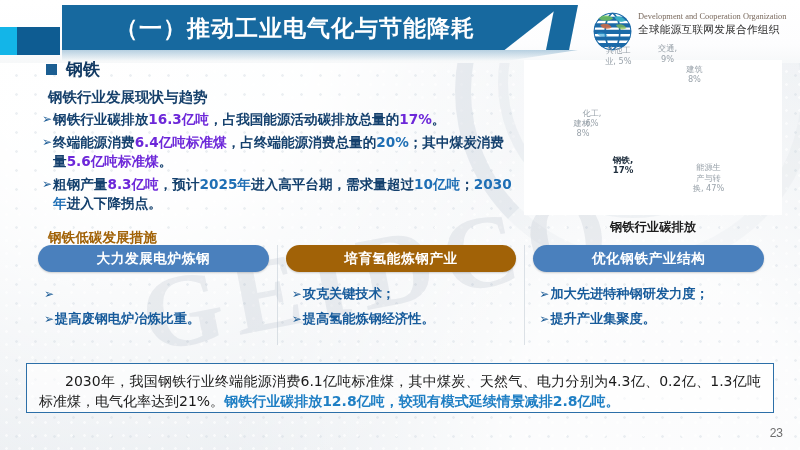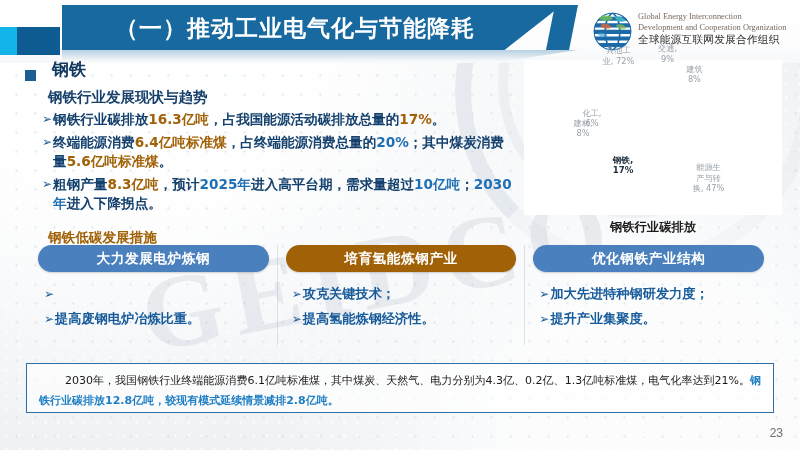--- a/index.html
+++ b/index.html
@@ -71,34 +71,34 @@
     background:linear-gradient(180deg,rgba(23,105,159,.30),rgba(23,105,159,0));
     clip-path:polygon(0 0, 100% 0, 86% 100%, 0 100%);
   }
   .logo-globe{position:absolute;left:592px;top:11px;width:41px;height:41px;}
   .logo-txt{position:absolute;left:638px;top:12px;line-height:1.25;}
   .logo-en{font-size:8.4px;color:#7a6a5e;font-family:"Liberation Serif","DejaVu Serif",serif;white-space:nowrap;}
   .logo-cn{font-size:10.6px;font-weight:normal;color:#2b2b2b;letter-spacing:.3px;margin-top:0;white-space:nowrap;
            font-family:"DejaVu Sans","Liberation Sans",sans-serif;}
 
   
-  .sec-head{position:absolute;left:25px;top:58px;display:flex;align-items:flex-end;gap:16px;}
+  .sec-head{position:absolute;left:46px;top:58px;display:flex;align-items:center;gap:9px;}
   .sec-sq{width:11px;height:11px;background:#1b5e92;}
   .sec-lbl{font-size:17px;font-weight:bold;color:#123a63;font-family:"DejaVu Sans","Liberation Sans",sans-serif;}
 
   .sub-head{position:absolute;left:48px;top:88px;font-size:14.5px;font-weight:bold;color:#16406b;
             font-family:"DejaVu Sans","Liberation Sans",sans-serif;}
 
   
   .facts{position:absolute;left:42px;top:110px;width:470px;}
   .fact{display:flex;align-items:flex-start;margin-bottom:3px;}
   .arrow{color:#1c5c96;font-size:12px;line-height:19px;margin-right:1px;flex:none;}
   .fact-body{font-size:13.6px;line-height:19.5px;font-weight:bold;color:#14406d;
              font-family:"DejaVu Sans","Liberation Sans",sans-serif;}
-  .hl-blue{color:#a16207;}
+  .hl-blue{color:#6d28d9;}
   .hl-dark{color:#1f6fb5;}
 
   
   .chart-panel{position:absolute;left:524px;top:60px;width:258px;height:155px;background:#ffffff;}
   .pl{position:absolute;font-size:8.2px;color:#9aa3ab;line-height:10.5px;text-align:center;
       font-family:"DejaVu Sans","Liberation Sans",sans-serif;white-space:pre-line;}
   .pl-steel{color:#21303f;font-weight:bold;font-size:8.6px;}
   .chart-cap{position:absolute;left:524px;top:219px;width:258px;text-align:center;
              font-size:12.3px;font-weight:bold;color:#1d1d1d;
              font-family:"DejaVu Sans","Liberation Sans",sans-serif;}
@@ -118,21 +118,21 @@
   .pill-blue{background:#4a80bd;text-align:center;}
   .pill-gray{background:#a16207;}
   .col-items{margin-top:13px;padding-left:6px;}
   .ci{display:flex;align-items:flex-start;margin-bottom:6px;}
   .ci-txt{font-size:13.2px;font-weight:bold;color:#175b9b;line-height:17px;
           font-family:"DejaVu Sans","Liberation Sans",sans-serif;}
 
   
   .fbox{position:absolute;left:26px;top:363px;width:748px;height:50px;
         border:1px solid #2c6fa8;background:rgba(255,255,255,.62);box-sizing:border-box;}
-  .fbox-in{padding:7px 12px 16px 12px;font-size:11px;line-height:20px;color:#1a1a1a;
+  .fbox-in{padding:7px 12px 16px 12px;font-size:14px;line-height:20px;color:#1a1a1a;
            text-align:justify;font-family:"DejaVu Sans","Liberation Sans",sans-serif;}
   .f-ind{display:inline-block;width:26px;}
   .f-hl{color:#1f7fc4;font-weight:bold;}
 
   .pageno{position:absolute;right:17px;bottom:10px;font-size:12px;color:#6d6d6d;
           font-family:"Liberation Sans","DejaVu Sans",sans-serif;}
 </style>
 </head>
 <body>
 
@@ -168,21 +168,20 @@
       <path d="M50 4 C26 22 26 78 50 96 C74 78 74 22 50 4 Z" fill="none" stroke="#1c6aa8" stroke-width="4"></path>
       <path d="M14 16 C30 8 44 10 52 18 C40 26 24 26 14 16 Z" fill="#6fbf5a" opacity=".85"></path>
       <path d="M54 14 C66 10 78 16 82 24 C72 30 60 26 54 14 Z" fill="#3fb8c8" opacity=".85"></path>
       <path d="M20 34 C32 28 44 32 48 40 C38 46 26 44 20 34 Z" fill="#e06a3b" opacity=".8"></path>
       <path d="M58 34 C70 30 80 34 84 42 C74 48 64 44 58 34 Z" fill="#8ac24a" opacity=".7"></path>
       <path d="M12 54 C24 50 34 54 38 60 C28 66 18 62 12 54 Z" fill="#2f9ed4" opacity=".6"></path>
     </g>
   </svg>
 
   <div class="logo-txt">
-    <div class="logo-en">Global Energy Interconnection</div>
     <div class="logo-en">Development and Cooperation Organization</div>
     <div class="logo-cn">全球能源互联网发展合作组织</div>
   </div>
 </div>
 
 <div class="sec-head">
   <span class="sec-sq"></span>
   <span class="sec-lbl">钢铁</span>
 </div>
 <div class="sub-head">钢铁行业发展现状与趋势</div>
@@ -207,21 +206,21 @@
 </div>
 <div id="pie-labels">
     <div class="pl" style="left: 682.506px; top: 162.177px; width: 52px;">能源生
 产与转
 换, 47%</div>
     <div class="pl" style="left: 668.402px; top: 63.5673px; width: 52px;">建筑
 8%</div>
     <div class="pl" style="left: 641.503px; top: 43.0938px; width: 52px;">交通,
 9%</div>
     <div class="pl" style="left: 592.381px; top: 45.1301px; width: 52px;">其他工
-业, 72%</div>
+业, 5%</div>
     <div class="pl" style="left: 565.993px; top: 71.5013px; width: 52px; margin-top: 36px;">化工,
 6%</div>
     <div class="pl" style="left: 557.099px; top: 117.768px; width: 52px;">建材,
 8%</div>
     <div class="pl pl-steel" style="left: 596.986px; top: 154.977px; width: 52px; text-align: center;">钢铁,
 17%</div>
   </div>
 <div class="chart-cap">钢铁行业碳排放</div>
 
 <div class="meas-head">钢铁低碳发展措施</div>

